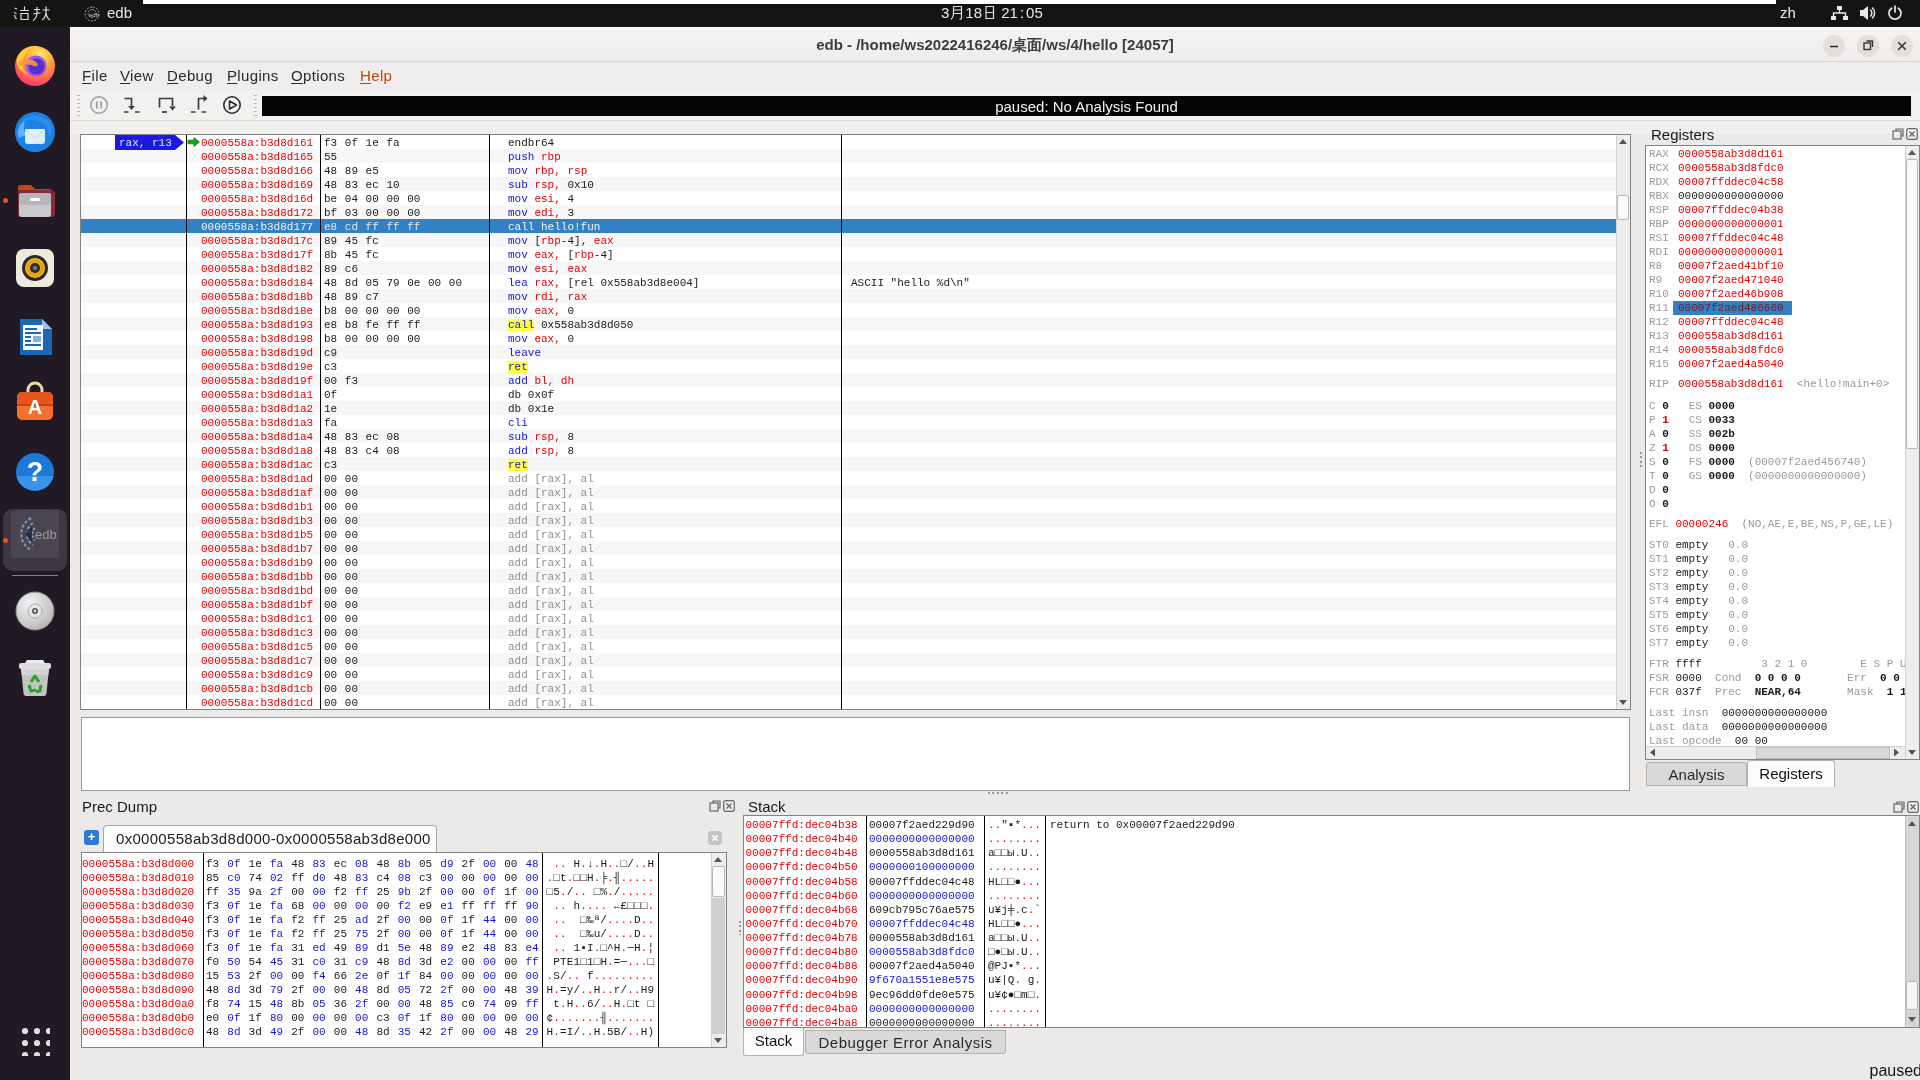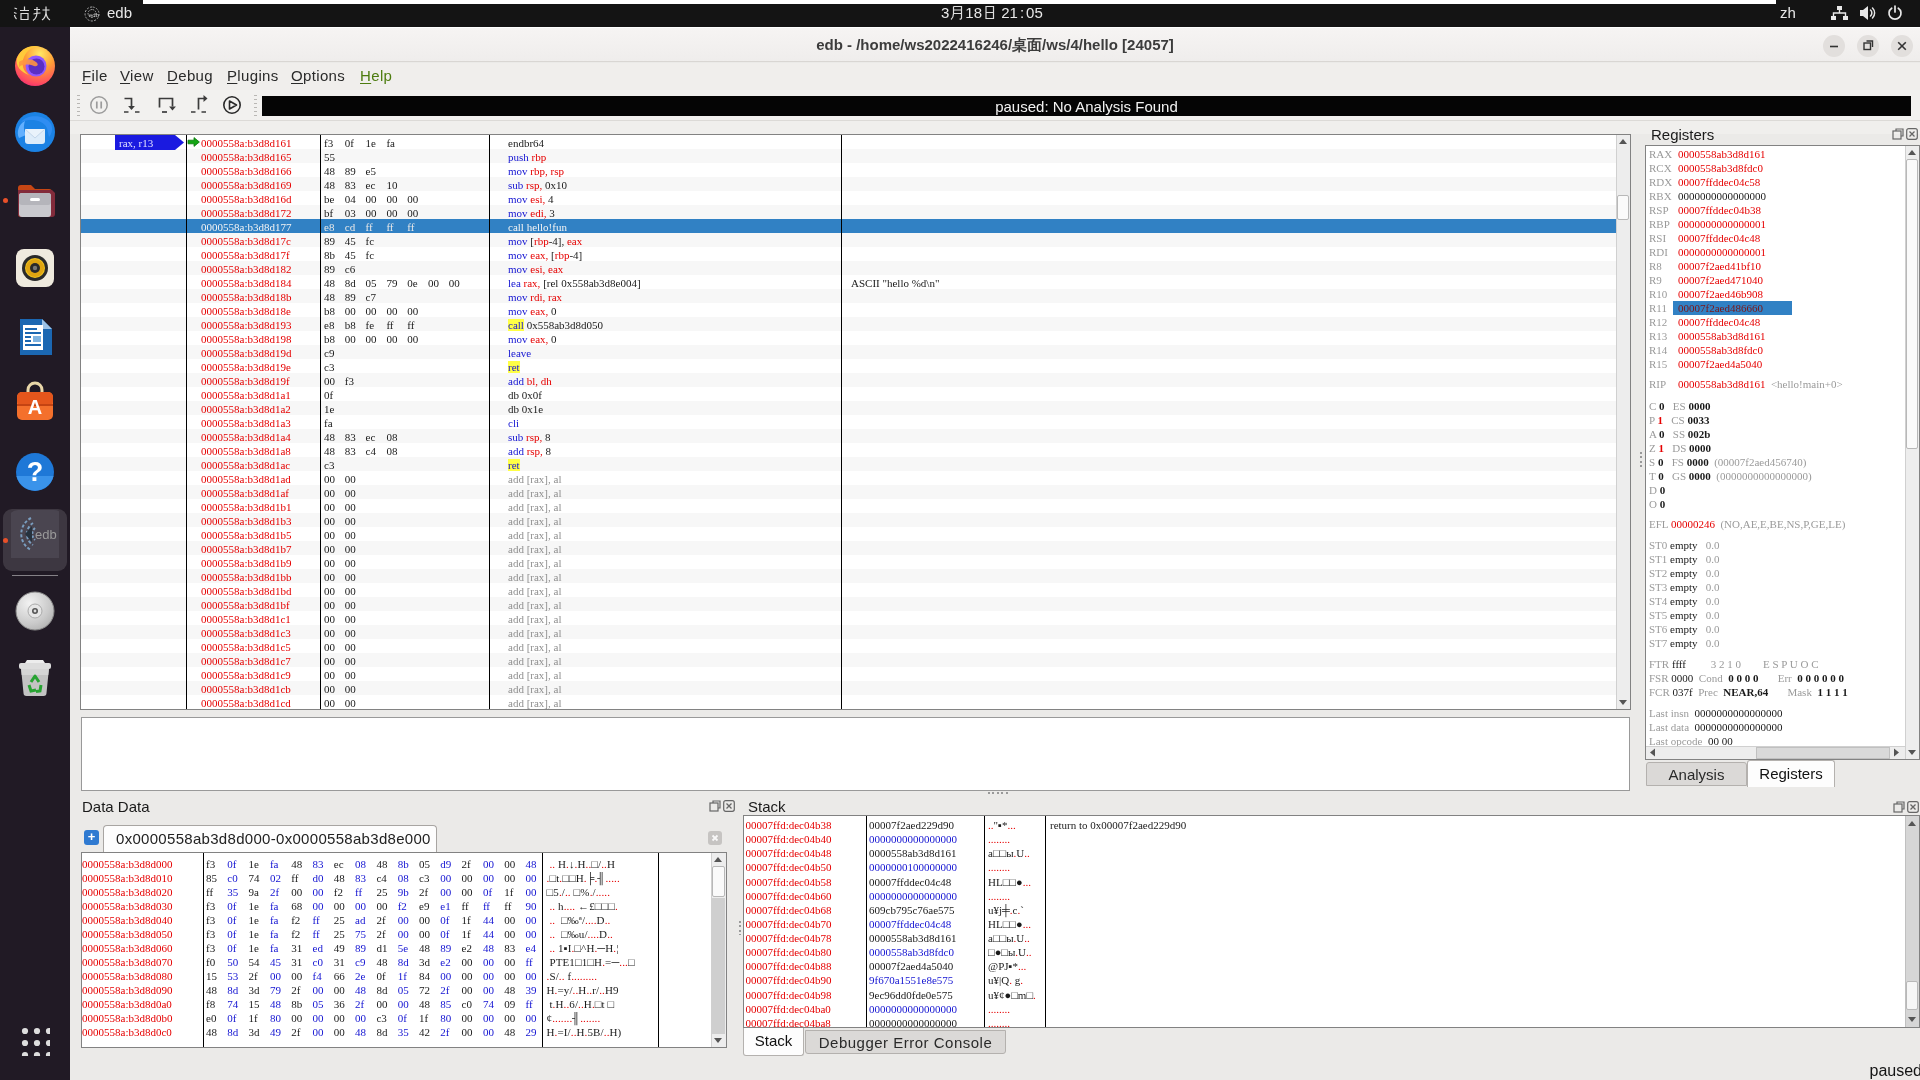--- a/index.html
+++ b/index.html
@@ -1,17 +1,17 @@
 <!DOCTYPE html>
 <html><head><meta charset="utf-8"><style>
 *{margin:0;padding:0;box-sizing:border-box;}
 html,body{width:1920px;height:1080px;overflow:hidden;}
 body{font-family:"Liberation Sans", sans-serif;position:relative;background:#ebeae8;}
 .a{position:absolute;}
-.mono{font-family:Liberation Serif, serif;font-size:11px;line-height:14px;white-space:pre;}
+.mono{font-family:Liberation Mono, monospace;font-size:11px;line-height:14px;white-space:pre;}
 .r{color:#e60000;}
 .g{color:#9a9a9a;}
 .k{color:#1a1a1a;}
 .row{position:absolute;height:14px;left:0;width:100%;}
 </style></head><body>
 <div class="a" style="left:0;top:0;width:1920px;height:27px;background:#141414;"></div>
 <div class="a" style="left:143px;top:0;width:1633px;height:4px;background:#fff;"></div>
 <svg class="a" style="left:13px;top:5px;" width="38" height="17" viewBox="0 0 38 17">
     <g stroke="#dedede" stroke-width="1.2" fill="none">
       <path d="M1.5 3l2.5 1M1 7.5l2.5 1M3.5 14c-1-1-2-2.5-2-4"></path>
@@ -182,21 +182,21 @@
 <div class="a" style="left:1890.5px;top:34.5px;width:22px;height:22px;border-radius:50%;background:#e2dfdd;"></div>
 <svg class="a" style="left:1890.5px;top:34.5px;" width="22" height="22" viewBox="0 0 22 22">
     <path d="M7.2 7.2l7.6 7.6M14.8 7.2l-7.6 7.6" stroke="#333" stroke-width="1.6"></path>
   </svg>
 <div class="a" style="left:70px;top:63px;width:1850px;height:27px;background:#f0eeec;"></div>
 <div class="a" style="left:82px;top:67px;font-size:15px;letter-spacing:0.35px;color:#2a2a2a;"><span style="text-decoration:underline;text-underline-offset:2px;">F</span>ile</div>
 <div class="a" style="left:120px;top:67px;font-size:15px;letter-spacing:0.35px;color:#2a2a2a;"><span style="text-decoration:underline;text-underline-offset:2px;">V</span>iew</div>
 <div class="a" style="left:167px;top:67px;font-size:15px;letter-spacing:0.35px;color:#2a2a2a;"><span style="text-decoration:underline;text-underline-offset:2px;">D</span>ebug</div>
 <div class="a" style="left:227px;top:67px;font-size:15px;letter-spacing:0.35px;color:#2a2a2a;"><span style="text-decoration:underline;text-underline-offset:2px;">P</span>lugins</div>
 <div class="a" style="left:291px;top:67px;font-size:15px;letter-spacing:0.35px;color:#2a2a2a;"><span style="text-decoration:underline;text-underline-offset:2px;">O</span>ptions</div>
-<div class="a" style="left:360px;top:67px;font-size:15px;letter-spacing:0.35px;color:#4d7c0f;"><span style="text-decoration:underline;text-underline-offset:2px;">H</span>elp</div>
+<div class="a" style="left:360px;top:67px;font-size:15px;letter-spacing:0.35px;color:#c2410c;"><span style="text-decoration:underline;text-underline-offset:2px;">H</span>elp</div>
 <div class="a" style="left:70px;top:90px;width:1850px;height:31px;background:#f2f1ef;border-bottom:1px solid #dcdad7;"></div>
 <div class="a" style="left:77px;top:95px;width:3px;height:21px;background:repeating-linear-gradient(#b9b7b4 0 1.5px,transparent 1.5px 4px);"></div>
 <div class="a" style="left:254px;top:95px;width:3px;height:21px;background:repeating-linear-gradient(#b9b7b4 0 1.5px,transparent 1.5px 4px);"></div>
 <svg class="a" style="left:89px;top:95px;" width="20" height="20" viewBox="0 0 20 20">
     <circle cx="10" cy="10" r="8.2" fill="none" stroke="#9c9c9c" stroke-width="1.5"></circle>
     <path d="M7.8 6.5v7M12.2 6.5v7" stroke="#9c9c9c" stroke-width="1.7"></path>
   </svg>
 <svg class="a" style="left:122px;top:95px;" width="20" height="20" viewBox="0 0 20 20">
     <path d="M2.5 3.5h7v9" fill="none" stroke="#3c3c3c" stroke-width="1.7"></path>
     <path d="M9.5 15l-3.4-4h6.8z" fill="#3c3c3c"></path>
@@ -266,21 +266,21 @@
 <div class="a" style="left:1646px;top:746px;width:259px;height:13px;background:#ededed;border-top:1px solid #d0d0d0;"></div>
 <svg class="a" style="left:1646px;top:746px;" width="13" height="13" viewBox="0 0 13 13">
     <path d="M4 6.5l5-4v8z" fill="#555"></path>
   </svg>
 <svg class="a" style="left:1890px;top:746px;" width="13" height="13" viewBox="0 0 13 13">
     <path d="M9 6.5l-5-4v8z" fill="#555"></path>
   </svg>
 <div class="a" style="left:1756px;top:747px;width:134px;height:12px;background:#d9d9d9;border:1px solid #c0c0c0;"></div>
 <div class="a" style="left:1646px;top:762px;width:101px;height:24px;background:#dbd9d7;border:1px solid #b4b1ae;border-radius:3px 3px 0 0;text-align:center;font-size:15px;color:#2a2a2a;line-height:24px;">Analysis</div>
 <div class="a" style="left:1747px;top:760px;width:88px;height:27px;background:#fdfdfd;border:1px solid #b4b1ae;border-bottom:none;border-radius:3px 3px 0 0;text-align:center;font-size:15px;color:#111;line-height:26px;">Registers</div>
-<div class="a" style="left:82px;top:798px;font-size:15px;color:#1a1a1a;">Data Data</div>
+<div class="a" style="left:82px;top:798px;font-size:15px;color:#1a1a1a;">Prec Dump</div>
 <svg class="a" style="left:709px;top:800px;" width="12" height="12" viewBox="0 0 12 12">
     <rect x="1" y="3" width="8" height="8" fill="none" stroke="#666" stroke-width="1.2"></rect>
     <path d="M4 3V1h7v7H9" fill="none" stroke="#666" stroke-width="1.2"></path>
   </svg>
 <svg class="a" style="left:723px;top:800px;" width="12" height="12" viewBox="0 0 12 12">
     <rect x="0.7" y="0.7" width="10.6" height="10.6" fill="none" stroke="#666" stroke-width="1.2" rx="2"></rect>
     <path d="M3.5 3.5l5 5M8.5 3.5l-5 5" stroke="#666" stroke-width="1.3"></path>
   </svg>
 <div class="a" style="left:84px;top:830px;width:15px;height:15px;border-radius:3px;background:#2f7ad1;color:#fff;font-size:13px;line-height:14px;text-align:center;font-weight:bold;">+</div>
 <div class="a" style="left:103px;top:825px;width:334px;height:28px;background:#fdfdfd;border:1px solid #a8a5a2;border-bottom:none;border-radius:4px 4px 0 0;"></div>
@@ -321,13 +321,13 @@
 <div class="a" style="left:1045px;top:816px;width:1px;height:211px;background:#000;"></div>
 <div class="a" style="left:1905px;top:816px;width:14px;height:211px;background:#d6d6d6;border-left:1px solid #c0c0c0;"></div>
 <svg class="a" style="left:1905px;top:817px;" width="14" height="13" viewBox="0 0 14 13">
     <path d="M7 4l4 5H3z" fill="#555"></path>
   </svg>
 <div class="a" style="left:1906px;top:981px;width:12px;height:29px;background:#f6f6f6;border:1px solid #b8b8b8;border-radius:2px;"></div>
 <svg class="a" style="left:1905px;top:1013px;" width="14" height="13" viewBox="0 0 14 13">
     <path d="M7 9L3 4h8z" fill="#555"></path>
   </svg>
 <div class="a" style="left:743px;top:1028px;width:61px;height:28px;background:#fdfdfd;border:1px solid #b4b1ae;border-top:none;border-radius:0 0 3px 3px;text-align:center;font-size:15px;color:#111;line-height:26px;">Stack</div>
-<div class="a" style="left:805px;top:1030px;width:201px;height:24px;background:#dbd9d7;border:1px solid #b4b1ae;border-radius:0 0 3px 3px;text-align:center;font-size:15px;letter-spacing:0.5px;color:#2a2a2a;line-height:23px;">Debugger Error Console</div>
+<div class="a" style="left:805px;top:1030px;width:201px;height:24px;background:#dbd9d7;border:1px solid #b4b1ae;border-radius:0 0 3px 3px;text-align:center;font-size:15px;letter-spacing:0.5px;color:#2a2a2a;line-height:23px;">Debugger Error Analysis</div>
 <div class="a" style="left:1700px;top:1062px;width:222px;text-align:right;font-size:16px;color:#141414;">paused</div>
 </body></html>

